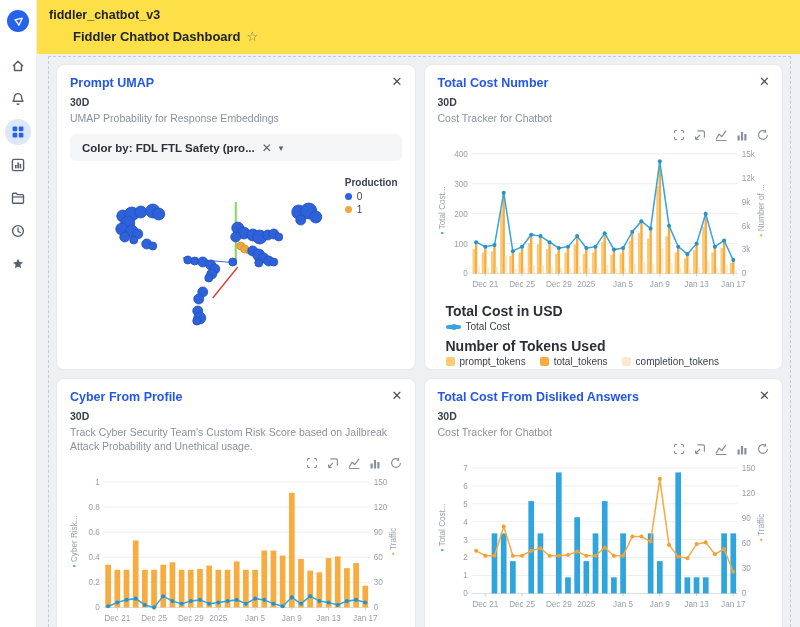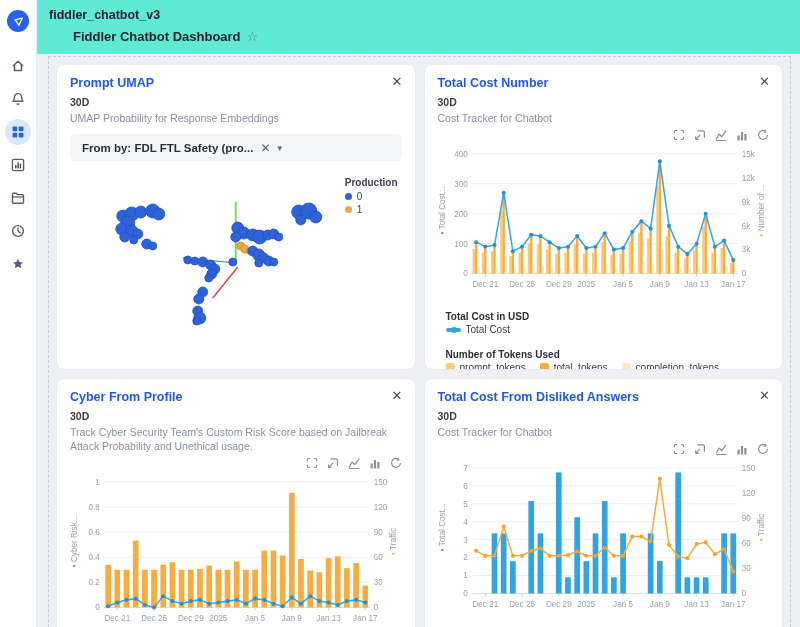--- a/index.html
+++ b/index.html
@@ -9,21 +9,21 @@
   .sidebar{width:36px;background:#fff;border-right:1px solid #eceef2;display:flex;
     flex-direction:column;align-items:center;flex-shrink:0;z-index:5;}
   .logo{width:22px;height:22px;border-radius:50%;background:#2563EB;margin:10px 0 14px 0;
     display:flex;align-items:center;justify-content:center;}
   .nav-item{width:26px;height:26px;border-radius:13px;display:flex;align-items:center;
     justify-content:center;margin:7px 0;cursor:pointer;color:#585f6b;}
   .nav-item.active{background:#dce7fa;color:#2563EB;}
   .nav-item svg{display:block;}
   
   .main{flex:1;display:flex;flex-direction:column;min-width:0;}
-  .header{background:#5eead4;padding:8px 12px 10px 12px;}
+  .header{background:#fde047;padding:8px 12px 10px 12px;}
   .proj{font-size:12.5px;font-weight:bold;color:#20242c;}
   .dash-title-row{display:flex;align-items:center;gap:6px;margin-top:7px;margin-left:24px;}
   .dash-title{font-size:13px;font-weight:bold;color:#20242c;}
   .fav-star{color:#6b7280;font-size:13px;cursor:pointer;line-height:1;}
   .content{flex:1;background:#eef0f4;padding:2px 9px 0 11px;}
   .canvas{border:1px dashed #c5cbd5;padding:7px;display:grid;
     grid-template-columns:1fr 1fr;grid-auto-rows:306px;gap:8px;}
   
   .panel{background:#fff;border:1px solid #e7eaef;border-radius:8px;padding:11px 13px;
     position:relative;overflow:hidden;}
@@ -40,21 +40,21 @@
   .chip-x{color:#5c636e;font-size:12px;}
   .chip-caret{color:#5c636e;font-size:9px;}
   
   .scatter-wrap{position:relative;margin-top:4px;}
   .scatter-legend{position:absolute;top:12px;right:4px;font-size:10px;color:#3c4250;}
   .scatter-legend .lg-title{font-weight:bold;margin-bottom:3px;}
   .lg-row{display:flex;align-items:center;gap:5px;margin-top:2px;cursor:pointer;}
   .lg-dot{width:7px;height:7px;border-radius:50%;}
   
   .chart-legend{margin-top:2px;padding-left:8px;}
-  .cl-head{font-size:10px;font-weight:bold;color:#2b3038;margin-top:14px;}
+  .cl-head{font-size:14px;font-weight:bold;color:#2b3038;margin-top:6px;}
   .cl-items{display:flex;gap:14px;margin-top:2px;}
   .cl-item{display:flex;align-items:center;gap:5px;font-size:10px;color:#3a404c;cursor:pointer;}
   .mk-sq{width:9px;height:9px;border-radius:2px;display:inline-block;}
   .mk-line{width:15px;height:4px;border-radius:2px;position:relative;display:inline-block;}
   .mk-line::after{content:"";position:absolute;left:5px;top:-1px;width:6px;height:6px;border-radius:50%;background:inherit;}
   svg text{font-family:"Liberation Sans","DejaVu Sans",sans-serif;}
 </style>
 </head>
 <body>
 
@@ -124,21 +124,21 @@
     </div>
     <div class="content">
       <div class="canvas">
 
         <div class="panel">
           <div class="panel-title">Prompt UMAP</div>
           <div class="panel-close">✕</div>
           <div class="panel-range">30D</div>
           <div class="panel-desc">UMAP Probability for Response Embeddings</div>
           <div class="chip">
-            <span class="chip-label">From by: FDL FTL Safety (pro...</span>
+            <span class="chip-label">Color by: FDL FTL Safety (pro...</span>
             <span class="chip-x">✕</span>
             <span class="chip-caret">▾</span>
           </div>
           <div class="scatter-wrap">
             <svg id="umap-svg" width="100%" height="196" viewBox="0 0 330 196">
                 <line x1="165" y1="37" x2="165" y2="100" stroke="#81d95c" stroke-width="2"></line>
                 <line x1="167" y1="102" x2="142" y2="133" stroke="#D64040" stroke-width="1.4"></line>
                 <line x1="166" y1="98" x2="112" y2="93" stroke="#4169E1" stroke-width="1.2"></line>
                 <path d="M112 93 l6 -2.5 l-1 3.5 Z" fill="#4169E1"></path>
                 <circle cx="170" cy="81" r="4" fill="#EDA83F" stroke="#d18f2a" stroke-width="0.8"></circle>

